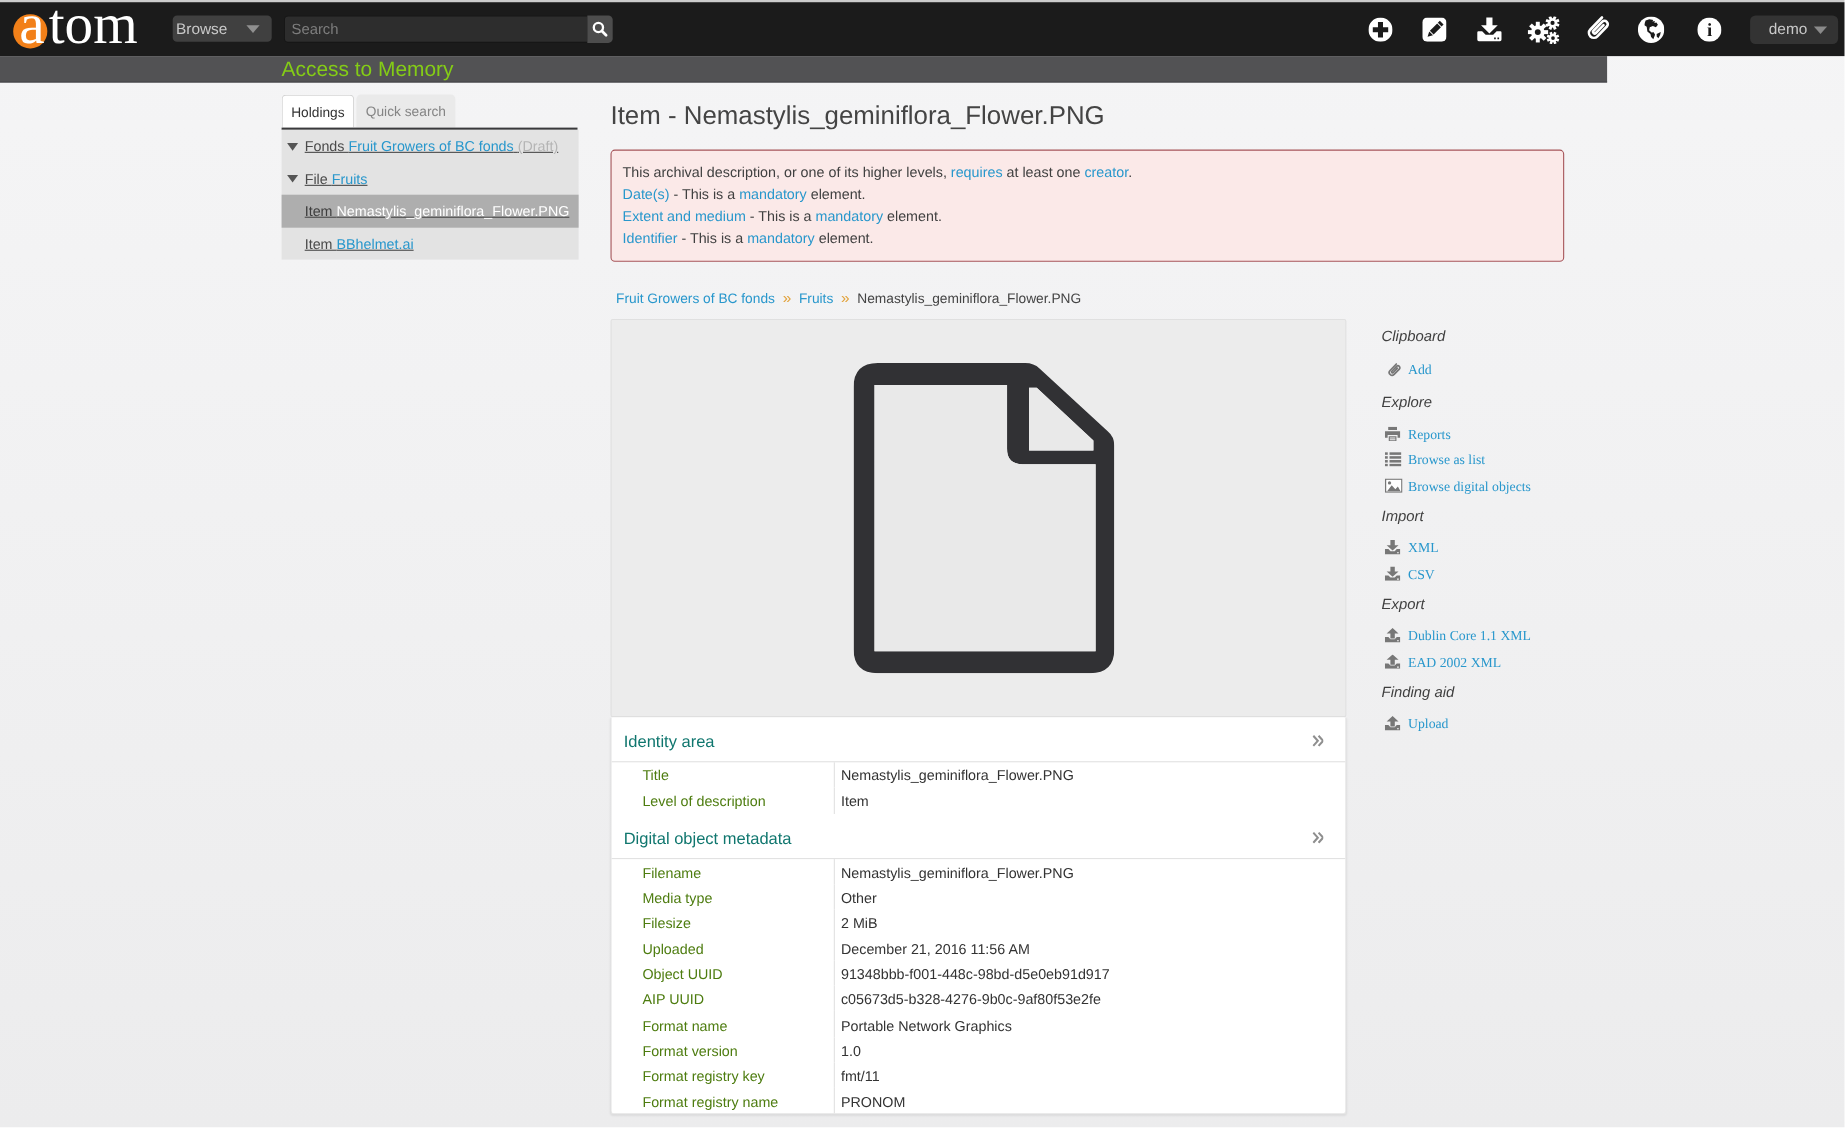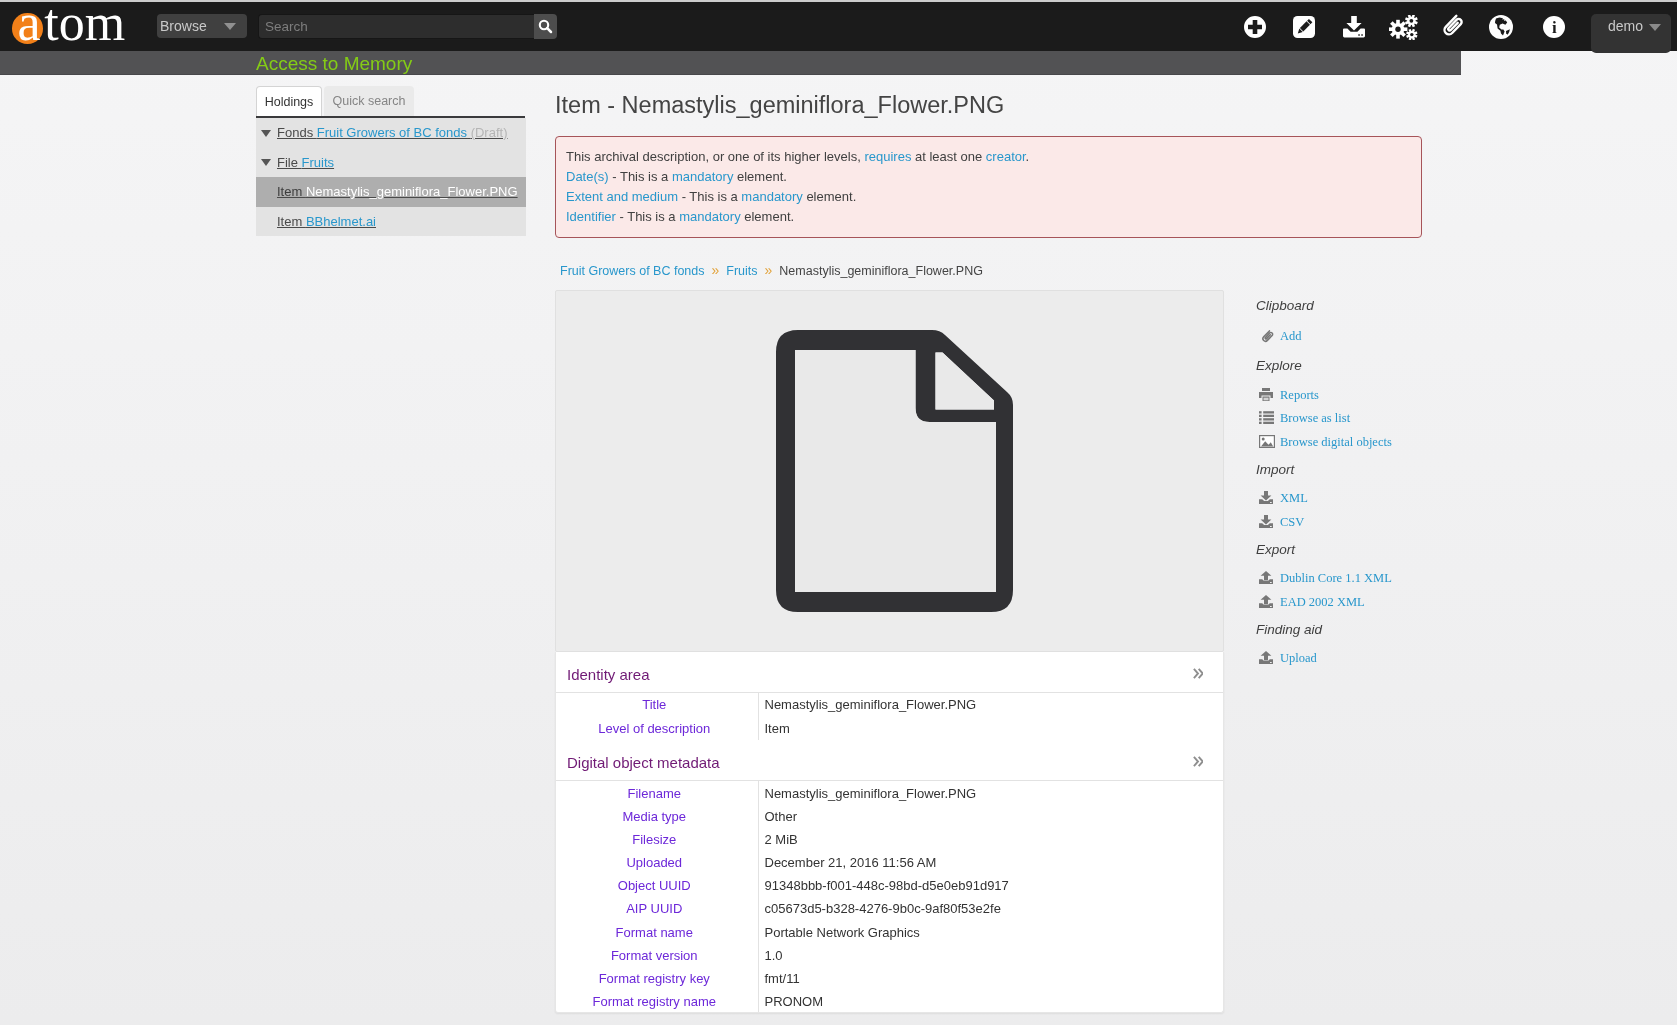--- a/index.html
+++ b/index.html
@@ -15,21 +15,21 @@
 #topbar { position:absolute; left:0; top:2px; width:1677px; height:49.3px; background:#1b1b1b; }
 #subbar { position:absolute; left:0; top:51.3px; width:1461px; height:23.7px; background:#525254; color:#84cc16; border-bottom:1px solid #47474a; font-size:19px; line-height:26px; }
 #subbar span { margin-left:256px; }
 
 #logo-circ { position:absolute; left:12.4px; top:13.1px; width:30.5px; height:30.5px; border-radius:50%; background:#f28019; }
 .logochar { position:absolute; font-family:"Liberation Serif", serif; font-size:52px; line-height:52px; color:#fff; }
 #browse-btn { position:absolute; left:157px; top:14px; width:90px; height:24px; background:#404040; border-radius:4px; color:#c9c9c9; font-size:14px; line-height:24px; padding-left:3px; }
 #browse-btn .caret { position:absolute; right:11px; top:9px; width:0; height:0; border-left:6px solid transparent; border-right:6px solid transparent; border-top:7px solid #909090; }
 #searchbox { position:absolute; left:258px; top:14px; width:276px; height:25px; background:#2d2d2d; border:1px solid #161616; border-right:none; border-radius:4px 0 0 4px; color:#7d7d7d; font-size:13.5px; line-height:24px; padding-left:6px; }
 #searchbtn { position:absolute; left:534px; top:14px; width:23px; height:25px; background:#4d4d4d; border-radius:0 4px 4px 0; }
-#user-btn { position:absolute; left:1591px; top:14px; width:80px; height:39px; background:#333333; border-radius:5px; color:#c9c9c9; font-size:14px; line-height:25px; }
+#user-btn { position:absolute; left:1591px; top:14px; width:80px; height:26px; background:#333333; border-radius:5px; color:#c9c9c9; font-size:14px; line-height:25px; }
 #user-btn .lbl { margin-left:17px; }
 #user-btn .caret { position:absolute; right:10px; top:10px; width:0; height:0; border-left:6px solid transparent; border-right:6px solid transparent; border-top:7px solid #8a8a8a; }
 
 
 #tab-holdings { position:absolute; left:256px; top:86px; width:66px; height:30px; background:#fff; border:1px solid #d4d4d4; border-bottom:none; border-radius:4px 4px 0 0; font-size:12.5px; color:#333; text-align:center; line-height:30px; }
 #tab-quick { position:absolute; left:324px; top:86px; width:90px; height:30px; background:#eaeaea; border-radius:4px 4px 0 0; font-size:12.5px; color:#858585; text-align:center; line-height:30px; }
 #tabline { position:absolute; left:256px; top:116px; width:269px; height:2px; background:#3a3a3c; }
 #tree { position:absolute; left:256px; top:118px; width:269.5px; height:118px; background:#e3e3e3; font-size:13px; color:#4a4a4a;text-decoration:underline; }
 .trow { position:relative; height:29.5px; line-height:29.5px; white-space:nowrap; overflow:hidden; padding-left:4px; }
 .trow .arr { display:inline-block; width:0; height:0; border-left:5px solid transparent; border-right:5px solid transparent; border-top:7.5px solid #555; margin:0 6px 1px 1px; vertical-align:middle; }
@@ -38,26 +38,26 @@
 .trow .ind { display:inline-block; width:17px; }
 #tree .draft { color:#b5b5b5; }
 
 
 #h1t { position:absolute; left:555px; top:91.5px; font-size:23.5px; color:#444; }
 #errbox { position:absolute; left:555px; top:135.6px; width:867px; height:102px; border:1px solid #a65459; background:#fbe9e8; border-radius:4px; padding:10.5px 0 0 10px; font-size:13px; line-height:20px; color:#404040; }
 #breadcrumb { position:absolute; left:560px; top:262.5px; font-size:12.5px; line-height:14px; color:#444; }
 #breadcrumb .sep { color:#e2a33c; margin:0 7px; font-size:14px; }
 #dobox { position:absolute; left:555px; top:290px; width:669px; height:362px; background:#ececec; border:1px solid #e0e0e0; border-radius:2px; }
 #mainbg { position:absolute; left:555px; top:652px; width:669px; background:#fff; border:1px solid #e6e6e6; border-top:none; border-radius:0 0 3px 3px; box-shadow:0 1px 2px rgba(0,0,0,0.07); }
-.sect-head { position:relative; height:40.5px; line-height:45px; font-size:15px; color:#701a75; border-bottom:1px solid #e2e2e2; padding-left:11px; }
+.sect-head { position:relative; height:40.5px; line-height:45px; font-size:15px; color:#0f766e; border-bottom:1px solid #e2e2e2; padding-left:11px; }
 .sect-head .dbl { position:absolute; right:20px; top:16px; width:10px; height:11px; line-height:0; } .sect-head .dbl svg { display:block; }
 table.meta { border-collapse:collapse; width:667px; table-layout:fixed; }
 table.meta td { font-size:13px; height:23.75px; padding:0; vertical-align:middle; }
 table.meta.m2 td { height:23.17px; padding-top:2.2px; }
-table.meta td.lbl { width:202px; color:#6d28d9; text-align:center; padding-right:5px; border-right:1px solid #e2e2e2; }
+table.meta td.lbl { width:202px; color:#4d7c0f; text-align:left; padding-right:5px; border-right:1px solid #e2e2e2;padding-left:28px; }
 table.meta td.val { padding-left:6px; color:#333; }
 
 
 #rsb { position:absolute; left:1256px; top:0; width:220px; font-size:12.5px; }
 #rsb .shead { position:absolute; font-style:italic; font-size:13.5px; color:#3f3f3f; line-height:24px; }
 #rsb .slink { position:absolute; line-height:24px; padding-left:24px;font-family:Liberation Serif, serif; }
 #rsb .slink svg { position:absolute; left:3px; top:5px; }
 </style>
 </head>
 <body>

